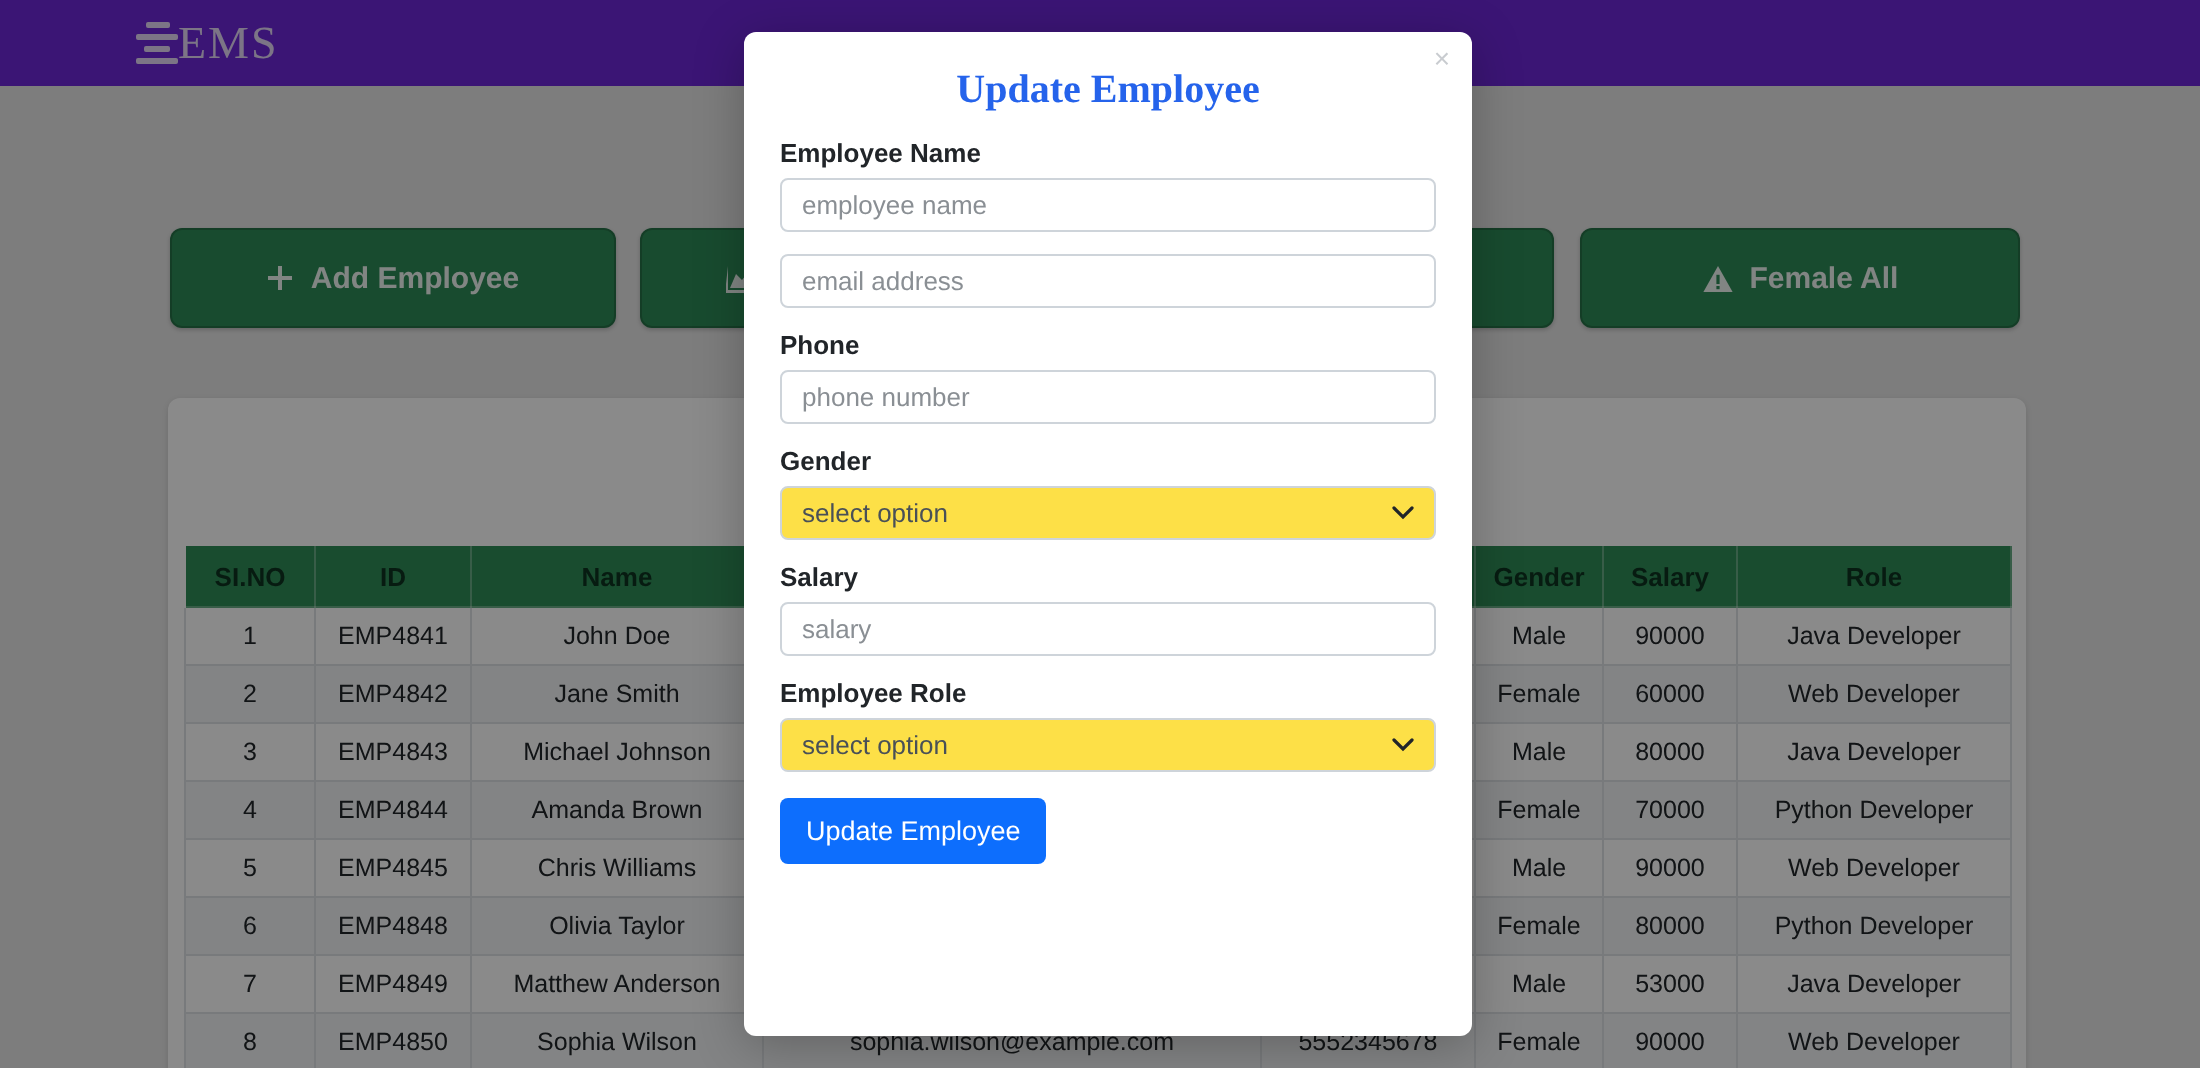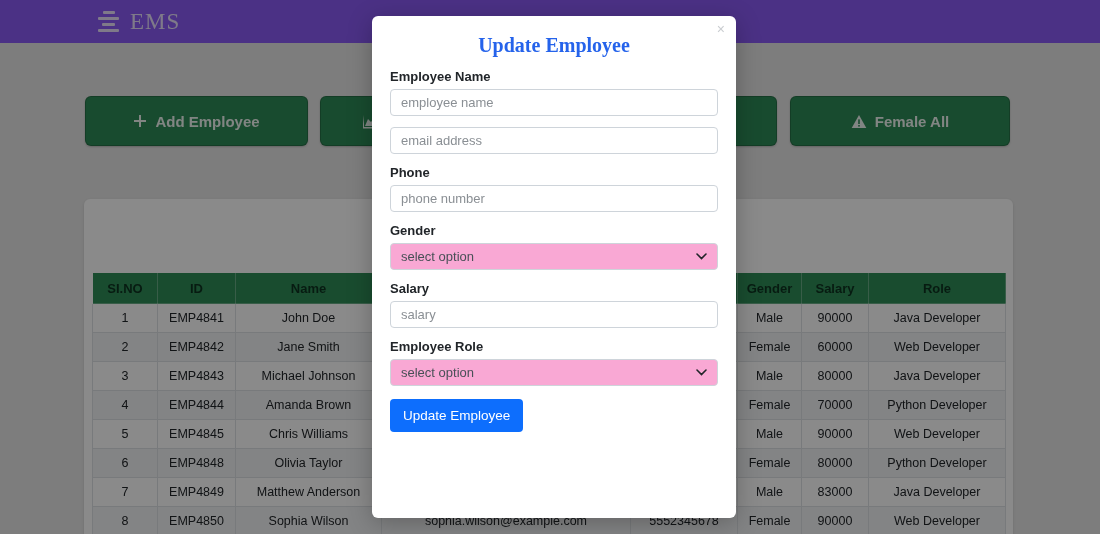--- a/index.html
+++ b/index.html
@@ -6,37 +6,37 @@
   html,body { margin:0; padding:0; }
   body {
     width:1100px; height:534px; position:relative; overflow:hidden;
     background:#e7e7e7;
     font-family:"Liberation Sans", sans-serif;
   }
 
   
   .navbar {
     position:absolute; left:0; top:0; width:1100px; height:43px;
-    background:#8b5cf6; display:flex; align-items:center; gap:11px;
-    padding-left:98px;
+    background:#6d28d9; display:flex; align-items:center; 
+    padding-left:68px;
   }
   .bars-icon { display:flex; flex-direction:column; align-items:center; gap:3px; }
   .bars-icon i { display:block; height:3px; background:rgba(255,255,255,.82); border-radius:1px; }
   .bars-icon i:nth-child(1){ width:12px; }
   .bars-icon i:nth-child(2){ width:21px; }
   .bars-icon i:nth-child(3){ width:13px; }
   .bars-icon i:nth-child(4){ width:21px; }
   .brand {
     font-family:"Liberation Serif", serif; font-size:23px; letter-spacing:1px;
     color:rgba(255,255,255,.82); font-weight:500;
   }
 
   
   .tb-btn {
-    position:absolute; top:96px; height:50px; background:#2e8b57;
+    position:absolute; top:114px; height:50px; background:#2e8b57;
     border:1px solid rgba(0,0,0,.18); border-radius:6px;
     color:rgba(255,255,255,.92); font-size:15px; font-weight:700;
     display:flex; align-items:center; justify-content:center; gap:8px;
     font-family:"Liberation Sans", sans-serif; cursor:pointer;
     box-shadow:0 1px 2px rgba(0,0,0,.2);
   }
   #btn-add    { left:85px;  width:223px; }
   #btn-chart  { left:320px; width:223px; }
   #btn-hidden { left:555px; width:222px; }
   #btn-delete { left:790px; width:220px; }
@@ -90,21 +90,21 @@
     margin-bottom:4px; line-height:16px;
   }
   .finput {
     width:100%; height:27px; border:1px solid #ced4da; border-radius:4px;
     padding:0 10px; font-size:13px; color:#212529; outline:none;
     font-family:"Liberation Sans", sans-serif; background:#fff;
   }
   .finput::placeholder { color:#8a8f94; }
   .fselect {
     width:100%; height:27px; border:1px solid #ced4da; border-radius:4px;
-    padding:0 10px; font-size:13px; color:#495057; background:#f9a8d4;
+    padding:0 10px; font-size:13px; color:#495057; background:#fde047;
     display:flex; align-items:center; justify-content:space-between; cursor:pointer;
   }
   .chevron { display:inline-flex; color:#212529; }
   .submit-btn {
     margin-top:2px; background:#0d6efd; color:#ffffff; border:none;
     border-radius:4px; font-size:13.5px; padding:9px 13px; cursor:pointer;
     font-family:"Liberation Sans", sans-serif;
   }
 </style>
 </head>
@@ -240,21 +240,21 @@
         <td>80000</td>
         <td>Python Developer</td>
       </tr>
       <tr>
         <td>7</td>
         <td>EMP4849</td>
         <td>Matthew Anderson</td>
         <td></td>
         <td></td>
         <td>Male</td>
-        <td>83000</td>
+        <td>53000</td>
         <td>Java Developer</td>
       </tr>
       <tr class="stripe">
         <td>8</td>
         <td>EMP4850</td>
         <td>Sophia Wilson</td>
         <td>sophia.wilson@example.com</td>
         <td>5552345678</td>
         <td>Female</td>
         <td>90000</td>

